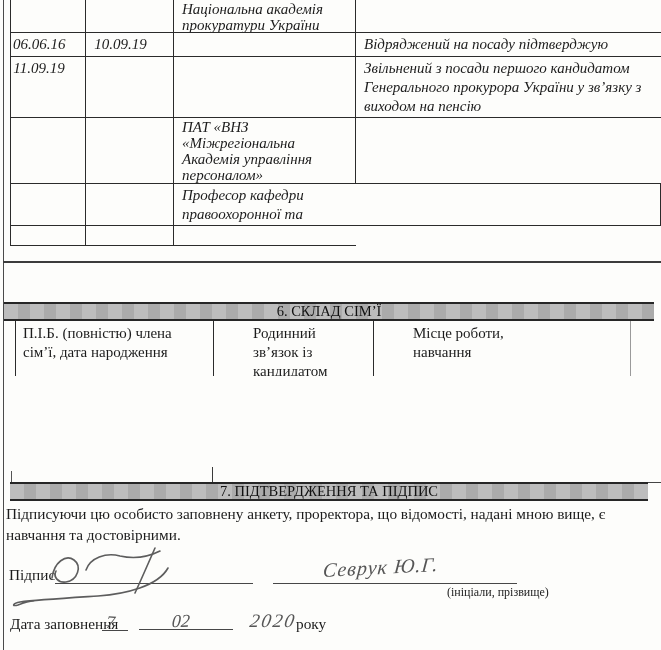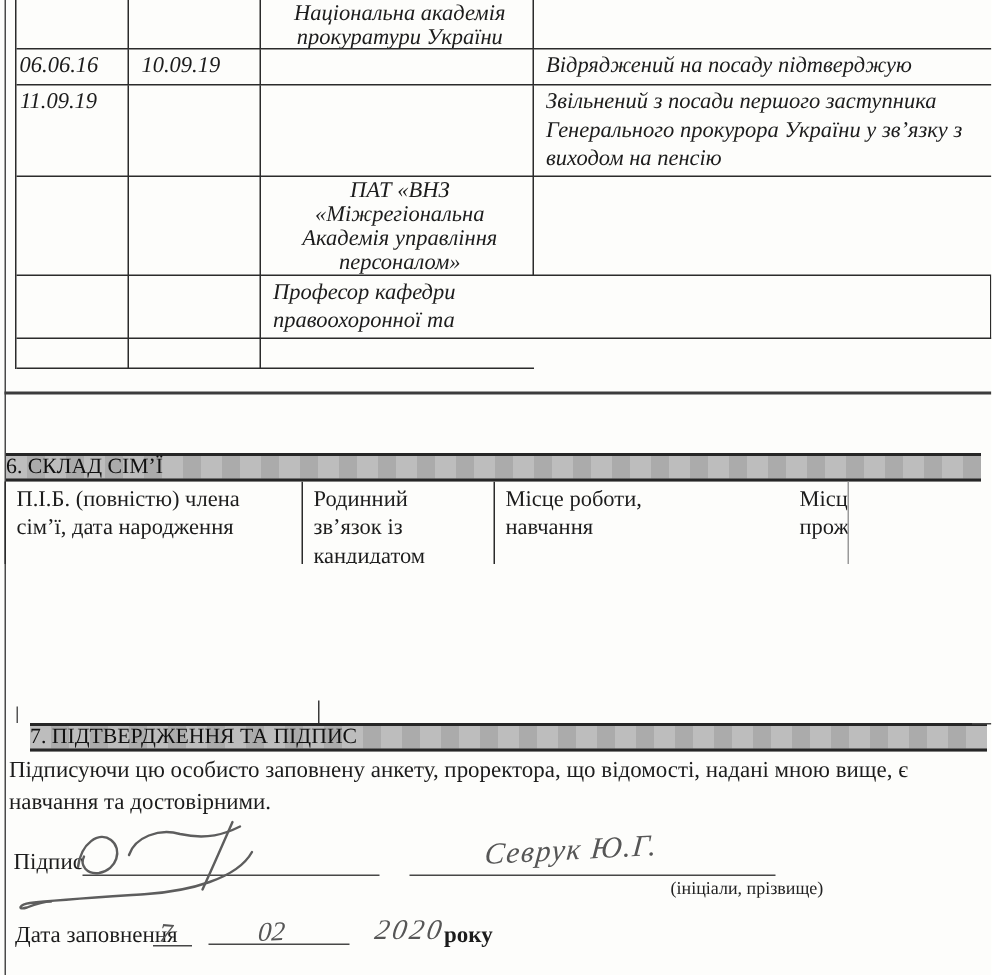--- a/index.html
+++ b/index.html
@@ -15,63 +15,63 @@
     position:absolute;left:10px;top:0;width:651px;height:246px;
     display:grid;grid-template-columns:75px 88px 182px 1fr;
     grid-template-rows:33px 24px 61px 66px 42px 20px;
     border-left:1px solid #2b2b2b;box-sizing:border-box;
   }
   .emp-table .cell{
     border-bottom:1px solid #2b2b2b;box-sizing:border-box;
     font-style:italic;font-size:15px;line-height:19px;
     padding:2px 4px 0 8px;white-space:pre-line;overflow:hidden;
   }
-  .emp-table .cell.b-r{border-right:1px solid #2b2b2b;text-align:center;}
+  .emp-table .cell.b-r{border-right:1px solid #2b2b2b;}
   .emp-table .date{text-align:center;padding-left:2px;padding-right:20px;}
   .emp-table .lh16{line-height:16px;padding-top:1px;}
 
   
   .hr-sep{position:absolute;left:3px;top:261px;width:658px;height:2px;background:#3c3c3c;}
 
   
   .sec-bar{
     position:absolute;height:15px;background:#b4b4b4;
     border-top:2px solid #262626;border-bottom:2px solid #262626;
-    font-size:14.5px;line-height:15px;color:#111;
+    text-align:center;font-size:14.5px;line-height:15px;color:#111;
     background-image:repeating-linear-gradient(90deg,rgba(255,255,255,.12) 0 14px,rgba(0,0,0,.05) 14px 26px);
   }
   .bar6{left:4px;top:302px;width:650px;}
-  .bar7{left:10px;top:482px;width:638px;margin-left:10px;}
+  .bar7{left:10px;top:482px;width:638px;}
   .bar7-ext{position:absolute;left:648px;top:482px;width:13px;height:1px;background:#444;}
 
   
   .fam-table{
-    position:absolute;left:3px;top:321px;width:563px;height:55px;
+    position:absolute;left:15px;top:321px;width:616px;height:55px;
     display:grid;grid-template-columns:198px 128px 196px 1fr;grid-template-rows:88px;
     border-left:1px solid #2b2b2b;border-right:1px solid #9a9a9a;
-    box-sizing:border-box;overflow:hidden;
+    box-sizing:border-box;overflow:hidden;gap:32px;
   }
   .fam-table .cell{
     box-sizing:border-box;font-size:15px;line-height:19px;
     padding:3px 6px 0 7px;white-space:pre-line;
   }
   .fam-table .cell.b-r{border-right:1px solid #2b2b2b;}
 
   
   .frag-a{position:absolute;left:212px;top:467px;width:1px;height:15px;background:#3a3a3a;}
   .frag-b{position:absolute;left:11px;top:471px;width:1px;height:11px;background:#555;}
 
   
   .statement{position:absolute;left:6px;top:504px;width:652px;font-size:15.3px;line-height:20.5px;}
   .statement div{white-space:nowrap;}
 
   .lbl{position:absolute;font-size:15.3px;}
   .sig-label{left:9px;top:566px;}
   .date-label{left:10px;top:615px;}
-  .date-suffix{left:296px;top:615px;font-weight:bold;}
+  .date-suffix{left:296px;top:615px;}
 
   .uline{position:absolute;height:1px;background:#474747;}
   .ul-sig1{left:55px;top:583px;width:198px;}
   .ul-sig2{left:273px;top:583px;width:244px;}
   .ul-day{left:102px;top:630px;width:26px;}
   .ul-month{left:139px;top:629px;width:94px;}
 
   .hand{position:absolute;color:#565656;font-style:italic;}
   .hand-name{left:323px;top:556px;font-size:20px;transform:rotate(-3deg) skewX(-8deg);letter-spacing:1px;}
   .hand-day{left:106px;top:612px;font-size:18px;transform:rotate(4deg);}
@@ -98,21 +98,21 @@
     <div class="cell"></div>
 
     <div class="cell b-r date">06.06.16</div>
     <div class="cell b-r date">10.09.19</div>
     <div class="cell b-r"></div>
     <div class="cell">Відряджений на посаду підтверджую</div>
 
     <div class="cell b-r date">11.09.19</div>
     <div class="cell b-r date"></div>
     <div class="cell b-r"></div>
-    <div class="cell">Звільнений з посади першого заступника
+    <div class="cell">Звільнений з посади першого кандидатом
 Генерального прокурора України у зв’язку з
 виходом на пенсію</div>
 
     <div class="cell b-r date"></div>
     <div class="cell b-r date"></div>
     <div class="cell b-r lh16">ПАТ «ВНЗ
 «Міжрегіональна
 Академія управління
 персоналом»</div>
     <div class="cell"></div>

